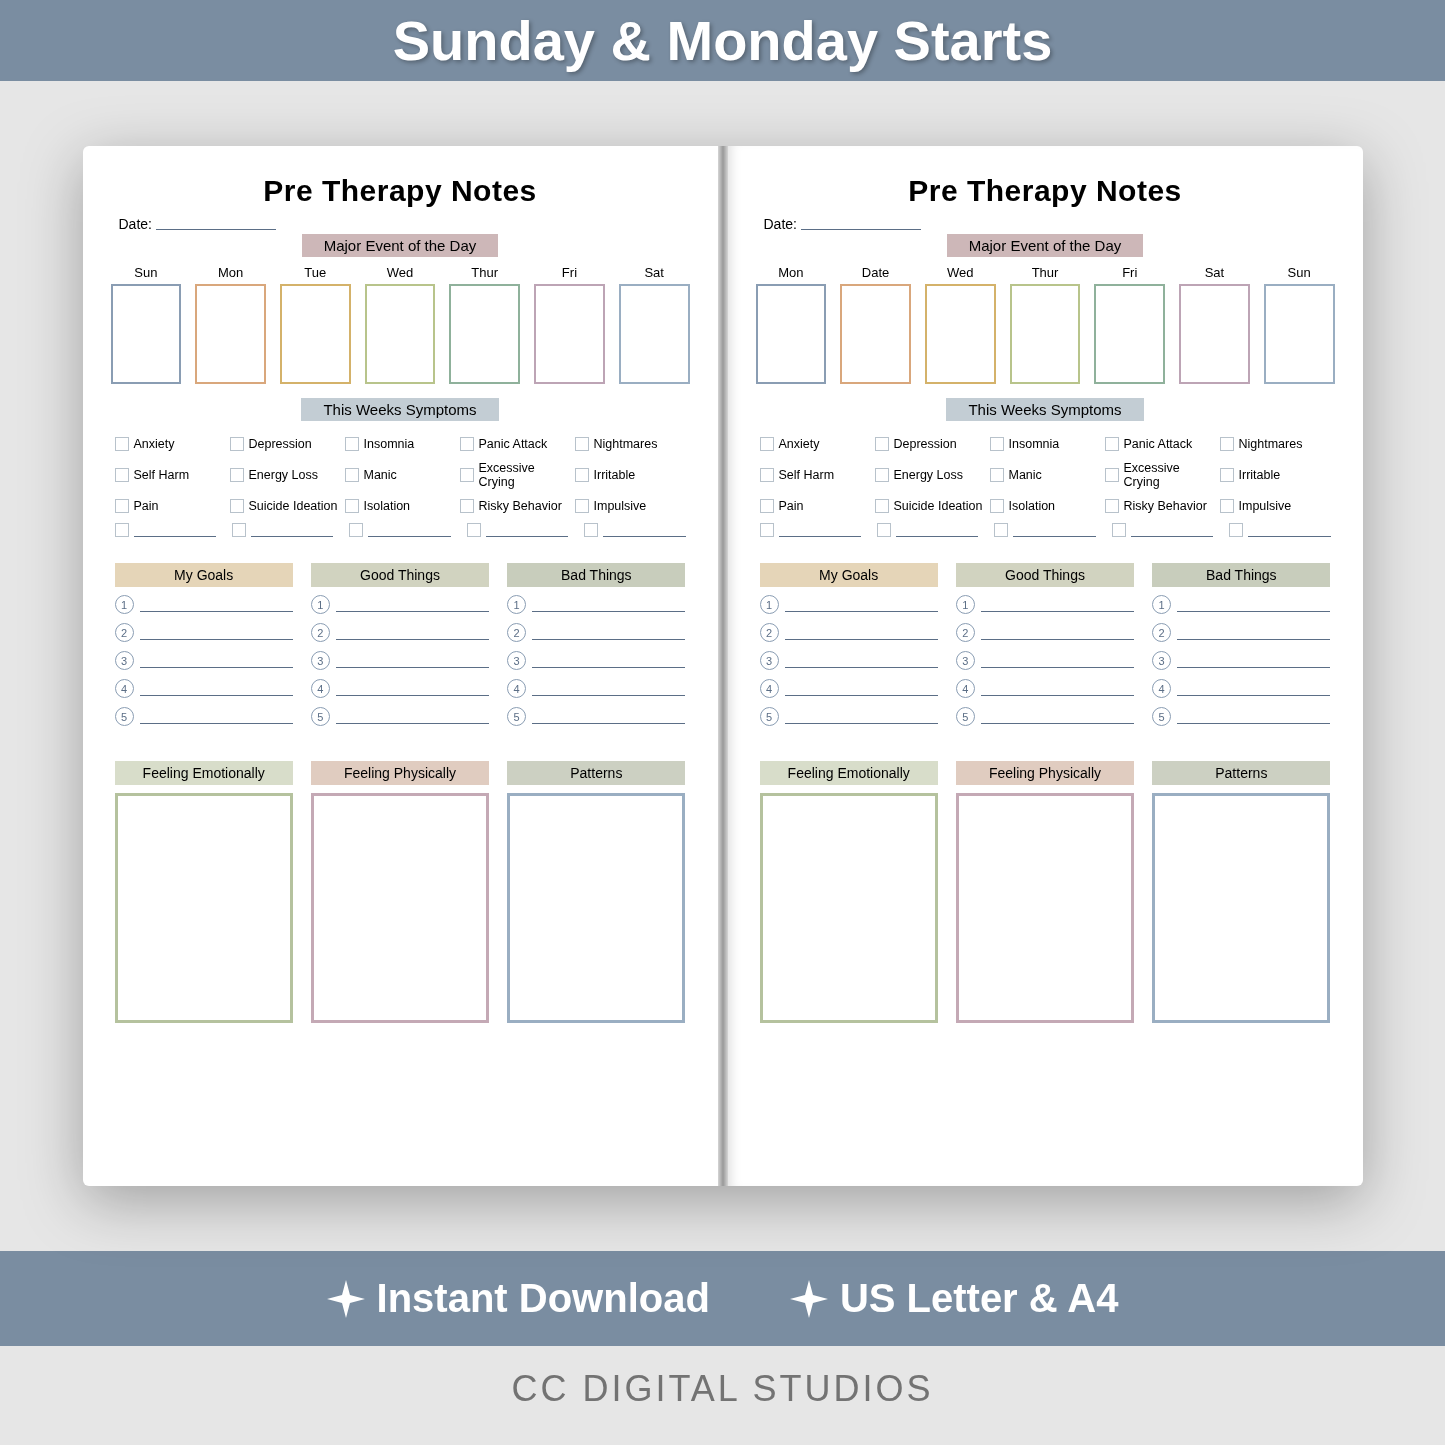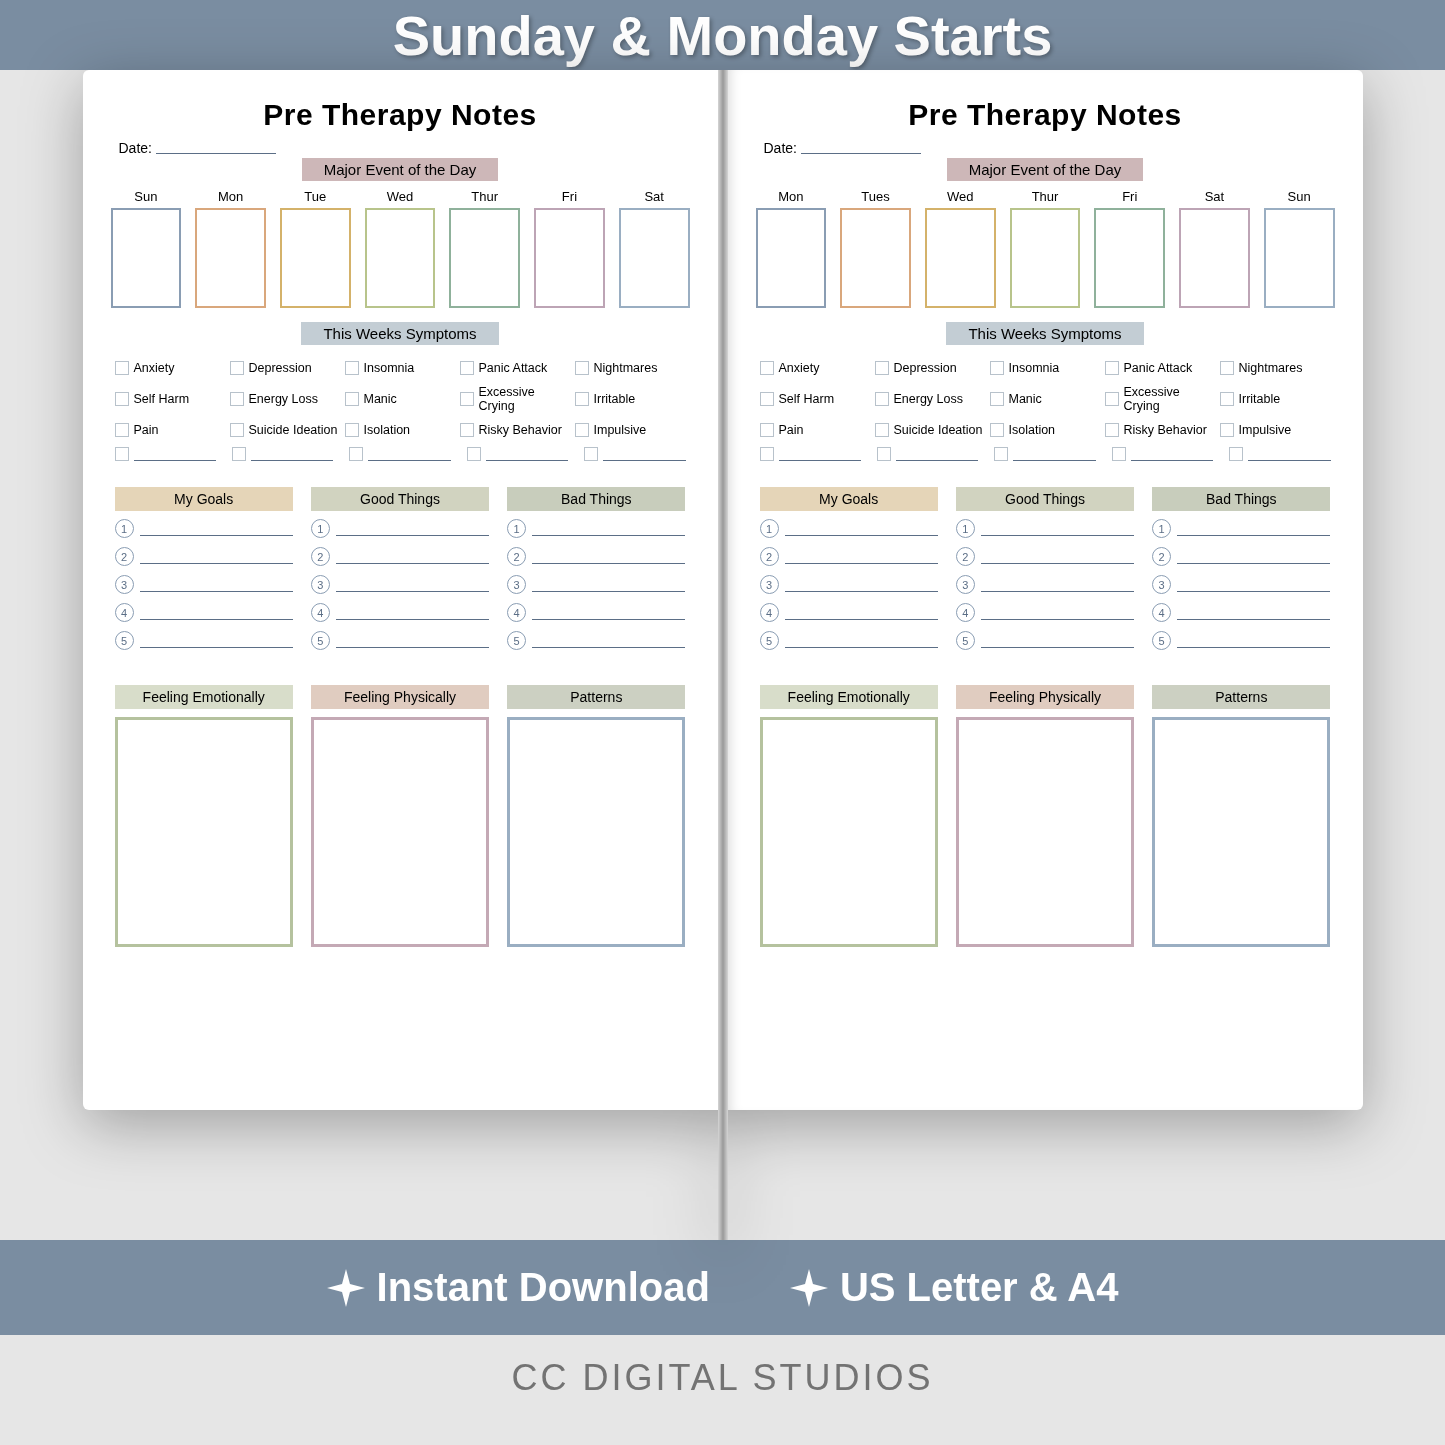--- a/index.html
+++ b/index.html
@@ -1,19 +1,19 @@
 <!DOCTYPE html>
 <html><head>
 <meta charset="utf-8">
 <style>
 *{box-sizing:border-box;margin:0;padding:0}
 body{font-family:Arial,Helvetica,sans-serif;background:#e6e6e6;width:1445px;height:1445px;overflow:hidden}
-.banner-top{background:#7a8da1;height:70px;display:flex;align-items:center;justify-content:center}
+.banner-top{background:#7a8da1;height:81px;display:flex;align-items:center;justify-content:center}
 .banner-top h1{color:#fff;font-size:56px;font-weight:700;text-shadow:2px 2px 4px rgba(0,0,0,.3)}
-.stage{height:1170px;display:flex;justify-content:center;position:relative}
+.stage{height:1170px;display:flex;align-items:center;justify-content:center;position:relative}
 .book{display:flex;filter:drop-shadow(0 15px 30px rgba(0,0,0,.3))}
 .page{width:635px;height:1040px;background:#fff;padding:28px 32px;position:relative}
 .page.left{border-radius:6px 0 0 6px}
 .page.right{border-radius:0 6px 6px 0;box-shadow:inset 10px 0 12px -8px rgba(0,0,0,.15)}
 .spine{width:10px;background:linear-gradient(90deg,#d5d5d5,#999,#d5d5d5)}
 .title{font-size:30px;font-weight:800;text-align:center;margin-bottom:6px;letter-spacing:.5px}
 .dateline{font-size:14px;margin-bottom:4px}
 .dateline span{display:inline-block;border-bottom:1px solid #5b6e86;width:120px;margin-left:4px;height:14px;vertical-align:bottom}
 .chip{display:inline-block;padding:3px 22px;font-size:15px;border-radius:0;font-weight:500}
 .chip-row{text-align:center;margin:2px 0 8px}
@@ -269,21 +269,21 @@
     <div class="page right">
     <div class="title">Pre Therapy Notes</div>
     <div class="dateline"><span style="border:none;width:auto">Date:</span><span></span></div>
     <div class="chip-row"><span class="chip ch-maj">Major Event of the Day</span></div>
     <div class="daysrow">
           <div class="daycol">
             <div class="daylabel">Mon</div>
             <div class="daybox c0"></div>
           </div>
           <div class="daycol">
-            <div class="daylabel">Tues</div>
+            <div class="daylabel">Date</div>
             <div class="daybox c1"></div>
           </div>
           <div class="daycol">
             <div class="daylabel">Wed</div>
             <div class="daybox c2"></div>
           </div>
           <div class="daycol">
             <div class="daylabel">Thur</div>
             <div class="daybox c3"></div>
           </div>

